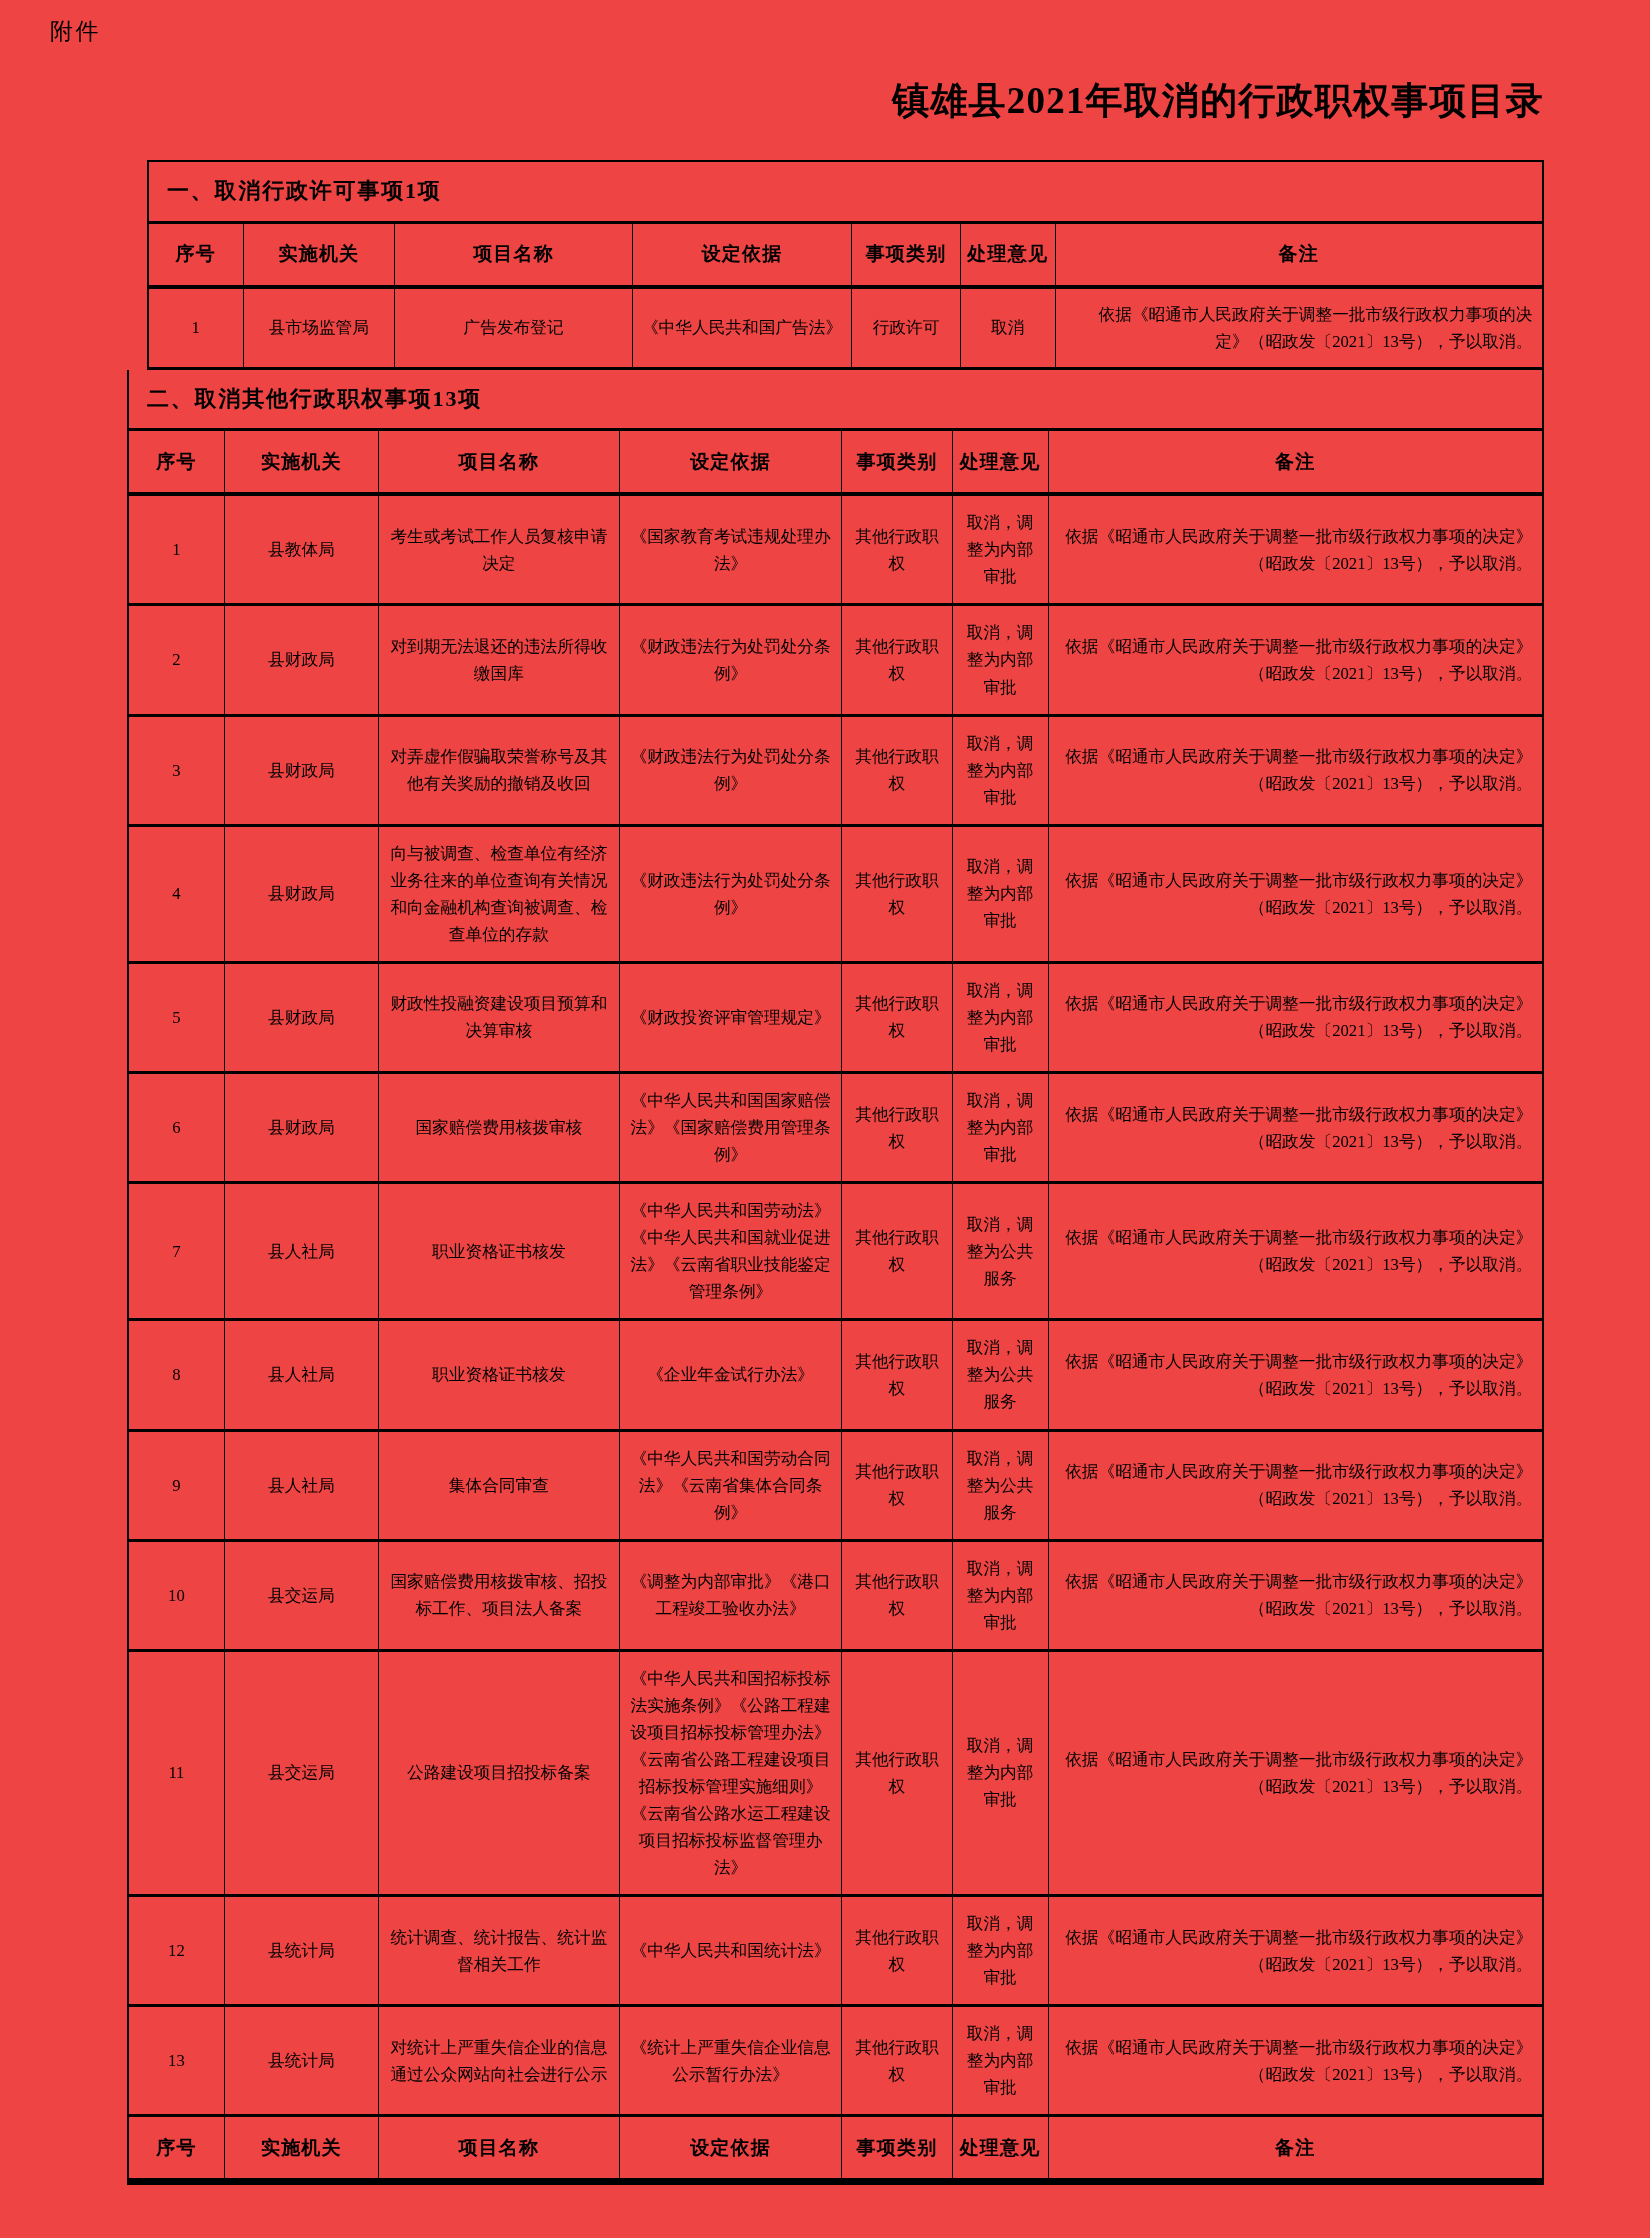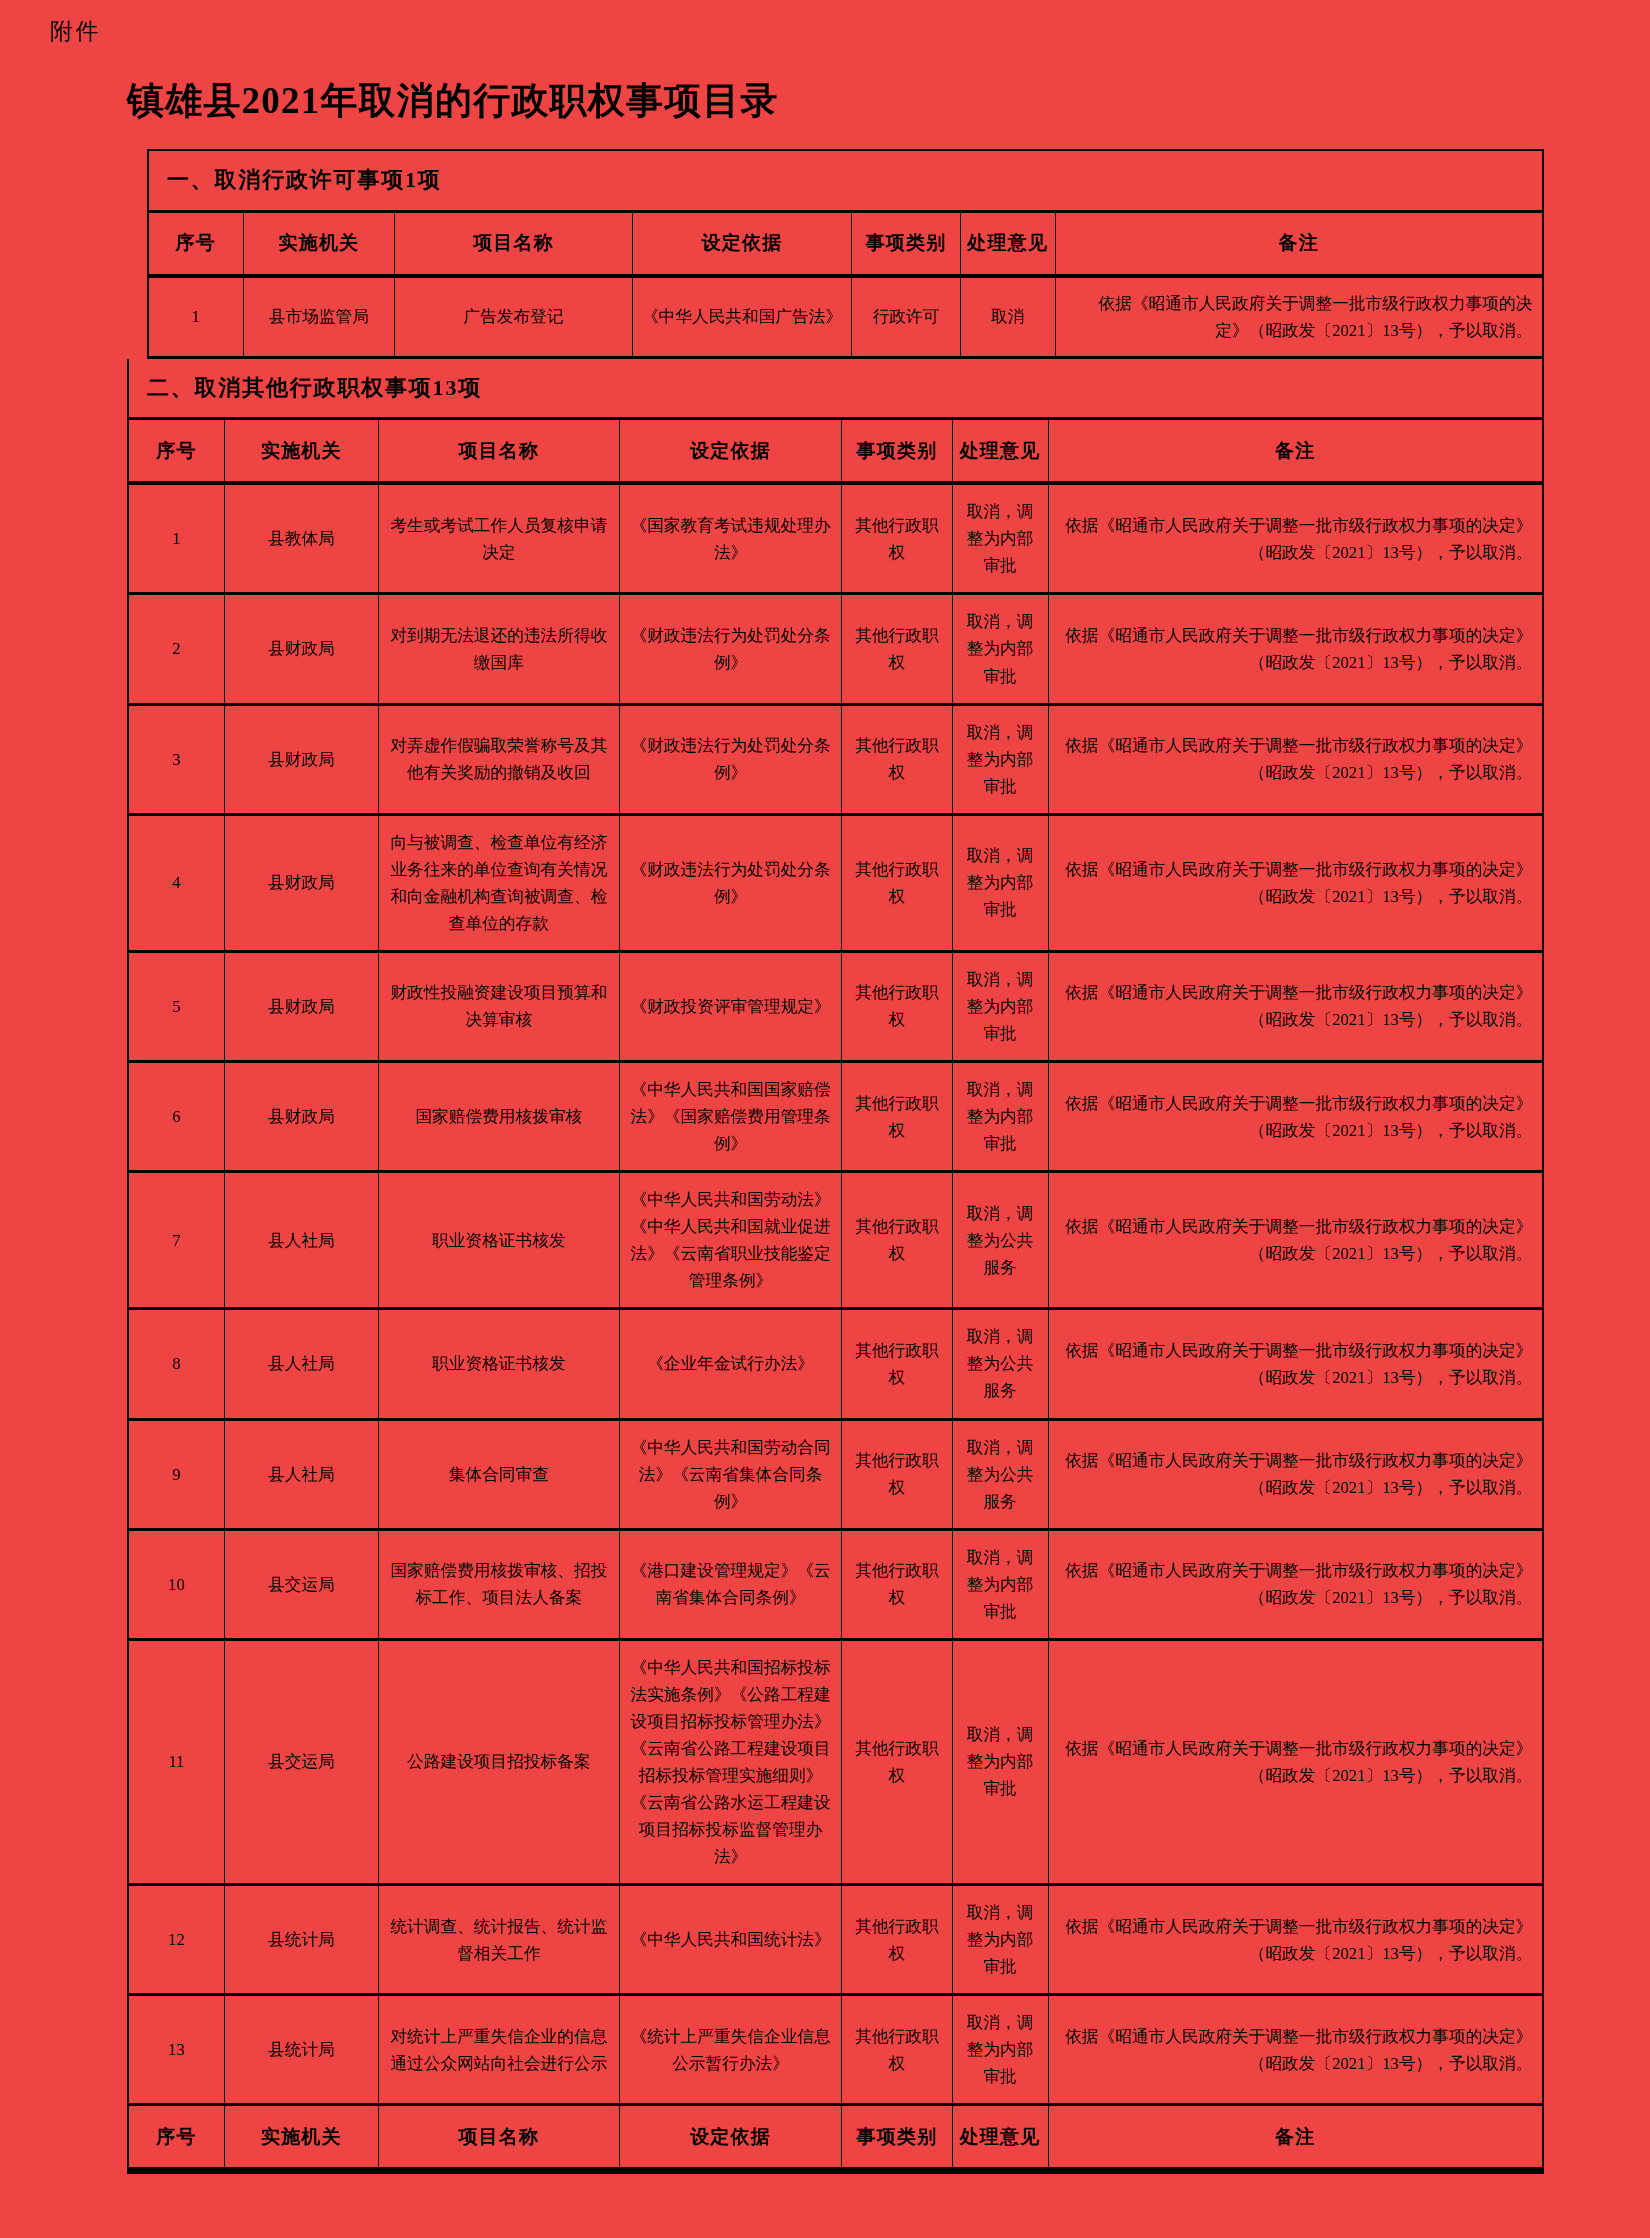--- a/index.html
+++ b/index.html
@@ -20,24 +20,24 @@
     font-size:23px;
     letter-spacing:2.4px;
   }
   .content{
     position:absolute;
     top:76px;
     left:127px;
     width:1417px;
   }
   .title{
-    text-align:left;
+    text-align:right;
     font-size:37px;
     font-weight:bold;
-    margin:0 0 23px 0;
+    margin:0 0 34px 0;
     letter-spacing:1.2px;
   }
   .section{
     border-left:2.4px solid #000;
     border-right:2.4px solid #000;
   }
   .section:first-of-type{border-top:2.4px solid #000;margin-left:20px;}
   .band{
     font-size:22px;
     font-weight:bold;
@@ -235,21 +235,21 @@
                 <td class="cell-project">集体合同审查</td>
                 <td class="cell-basis">《中华人民共和国劳动合同法》《云南省集体合同条例》</td>
                 <td class="cell-category">其他行政职权</td>
                 <td class="cell-opinion">取消，调整为公共服务</td>
                 <td class="cell-remark">依据《昭通市人民政府关于调整一批市级行政权力事项的决定》（昭政发〔2021〕13号），予以取消。</td>
               </tr>
               <tr>
                 <td class="cell-no">10</td>
                 <td class="cell-agency">县交运局</td>
                 <td class="cell-project">国家赔偿费用核拨审核、招投标工作、项目法人备案</td>
-                <td class="cell-basis">《港口建设管理规定》《云南省集体合同条例》</td>
+                <td class="cell-basis">《调整为内部审批》《港口工程竣工验收办法》</td>
                 <td class="cell-category">其他行政职权</td>
                 <td class="cell-opinion">取消，调整为内部审批</td>
                 <td class="cell-remark">依据《昭通市人民政府关于调整一批市级行政权力事项的决定》（昭政发〔2021〕13号），予以取消。</td>
               </tr>
               <tr>
                 <td class="cell-no">11</td>
                 <td class="cell-agency">县交运局</td>
                 <td class="cell-project">公路建设项目招投标备案</td>
                 <td class="cell-basis">《中华人民共和国招标投标法实施条例》《公路工程建设项目招标投标管理办法》《云南省公路工程建设项目招标投标管理实施细则》《云南省公路水运工程建设项目招标投标监督管理办法》</td>
                 <td class="cell-category">其他行政职权</td>

